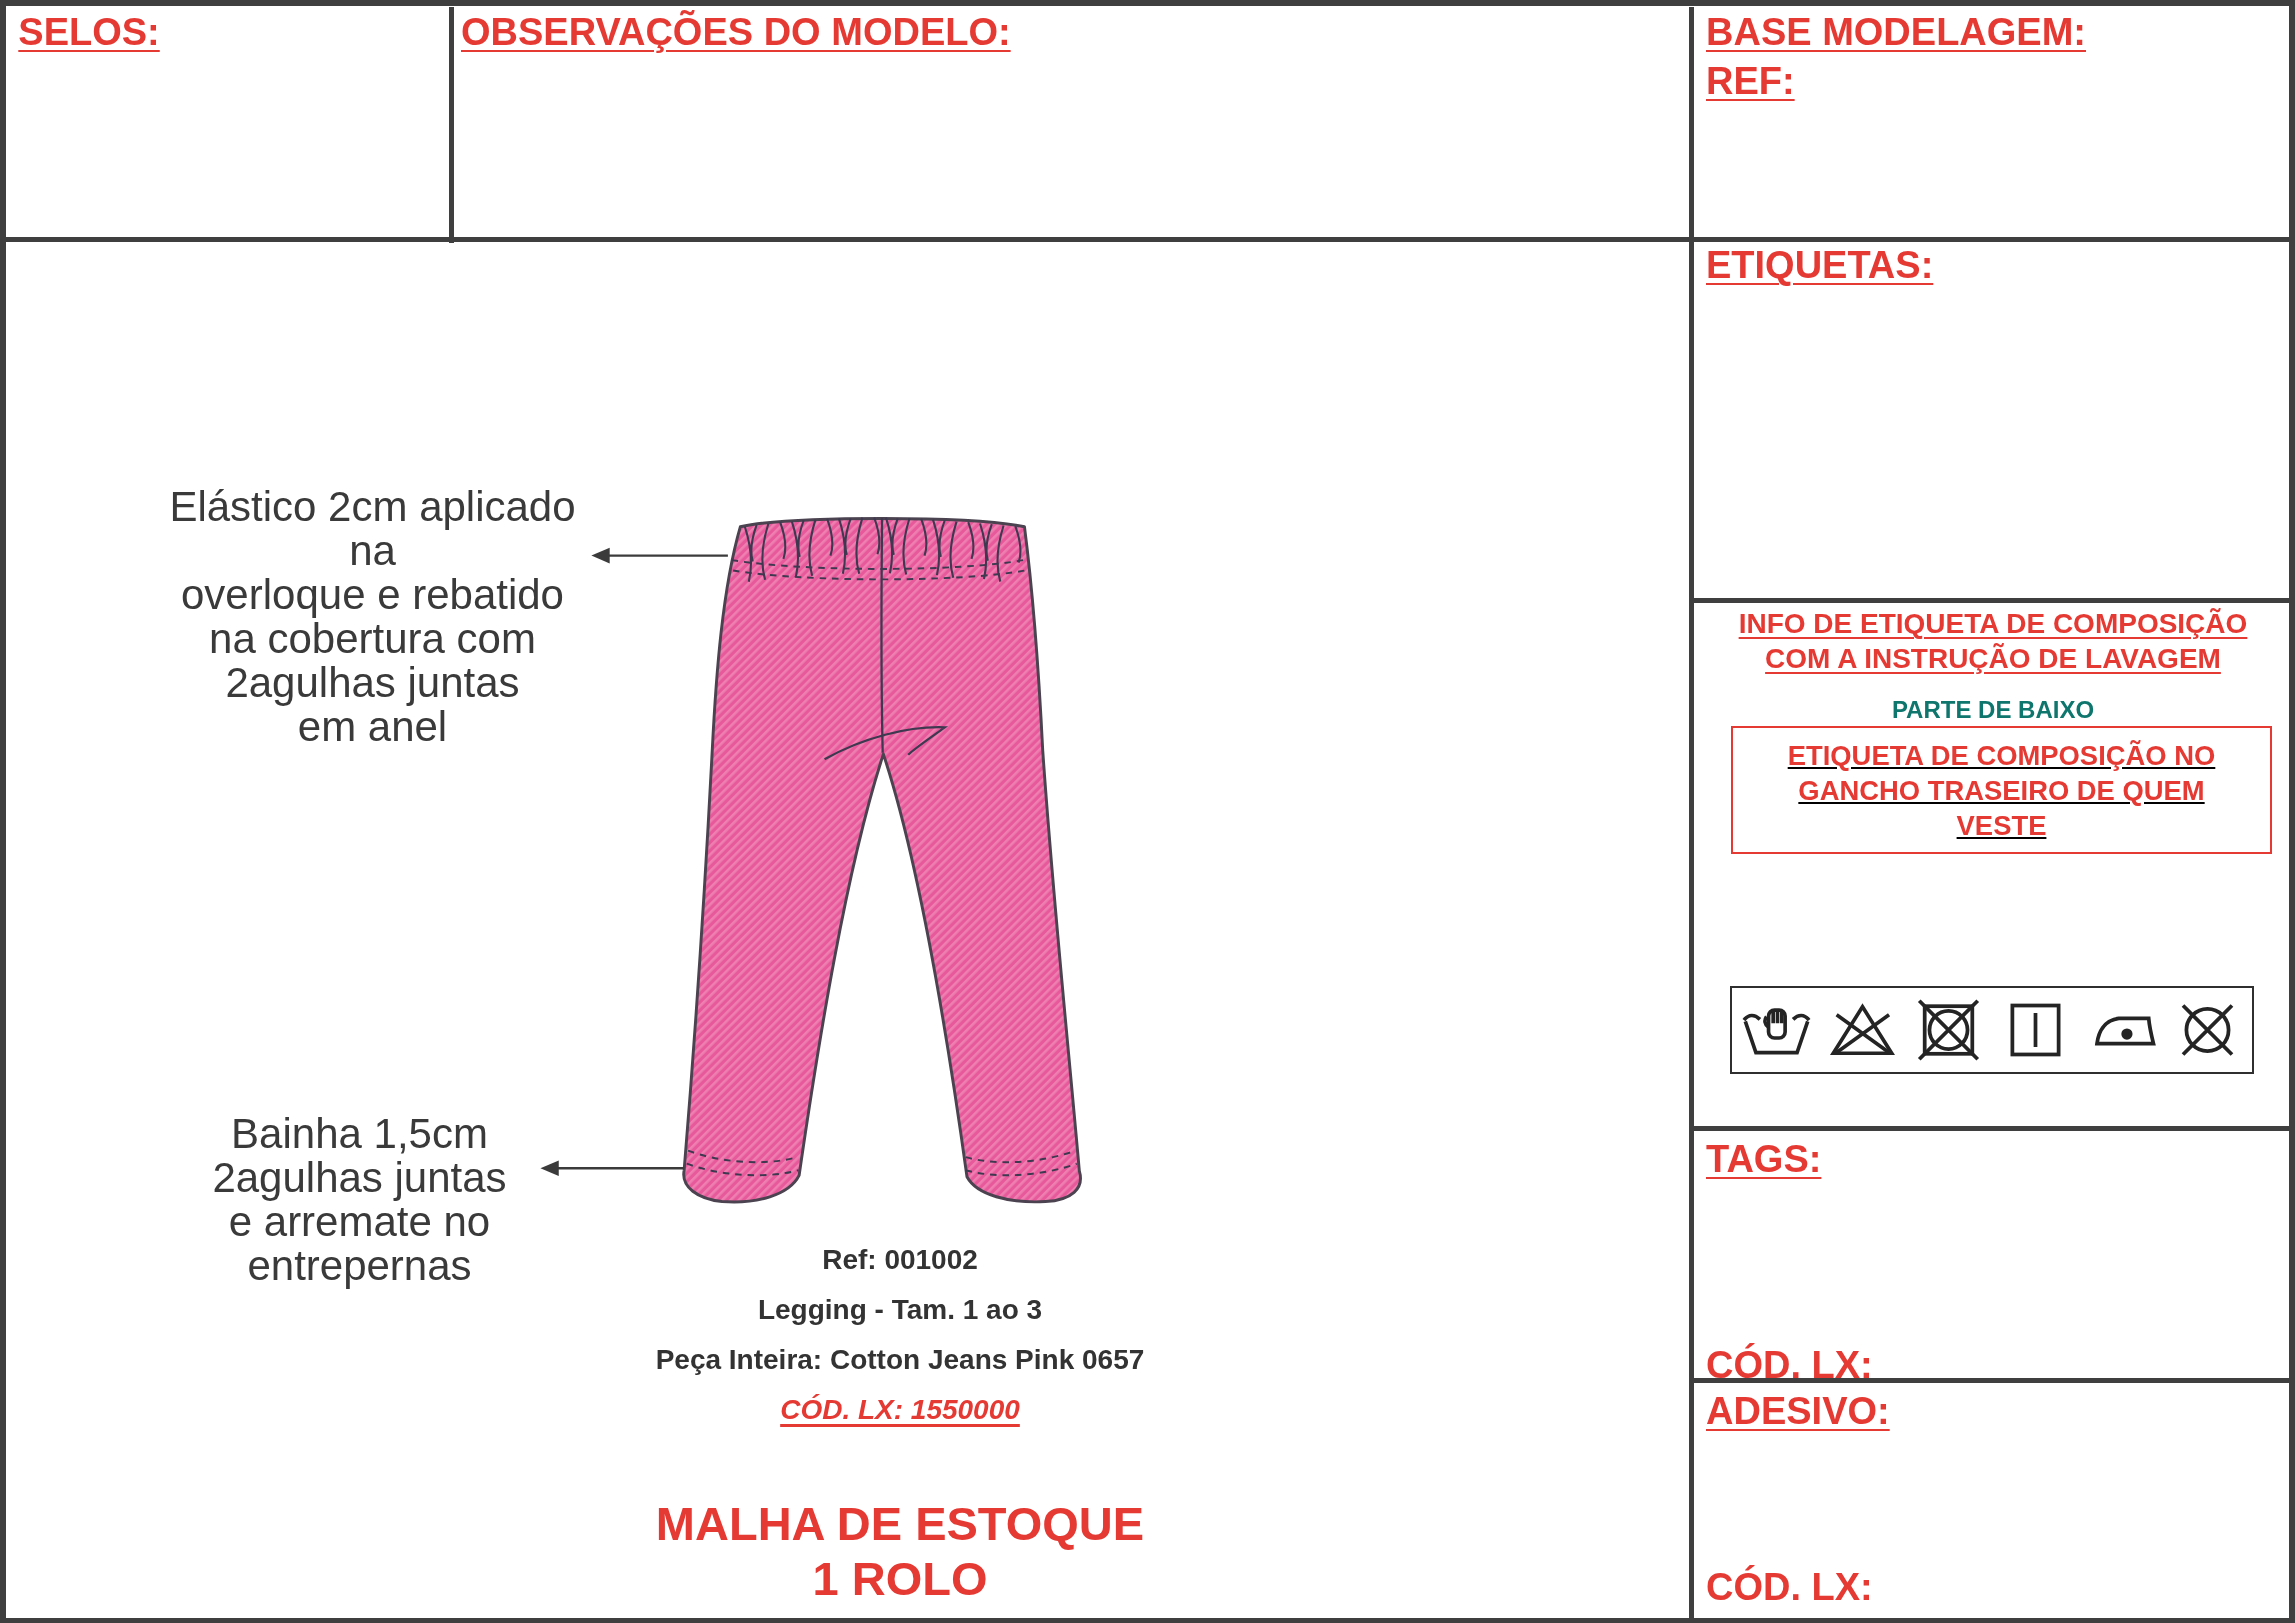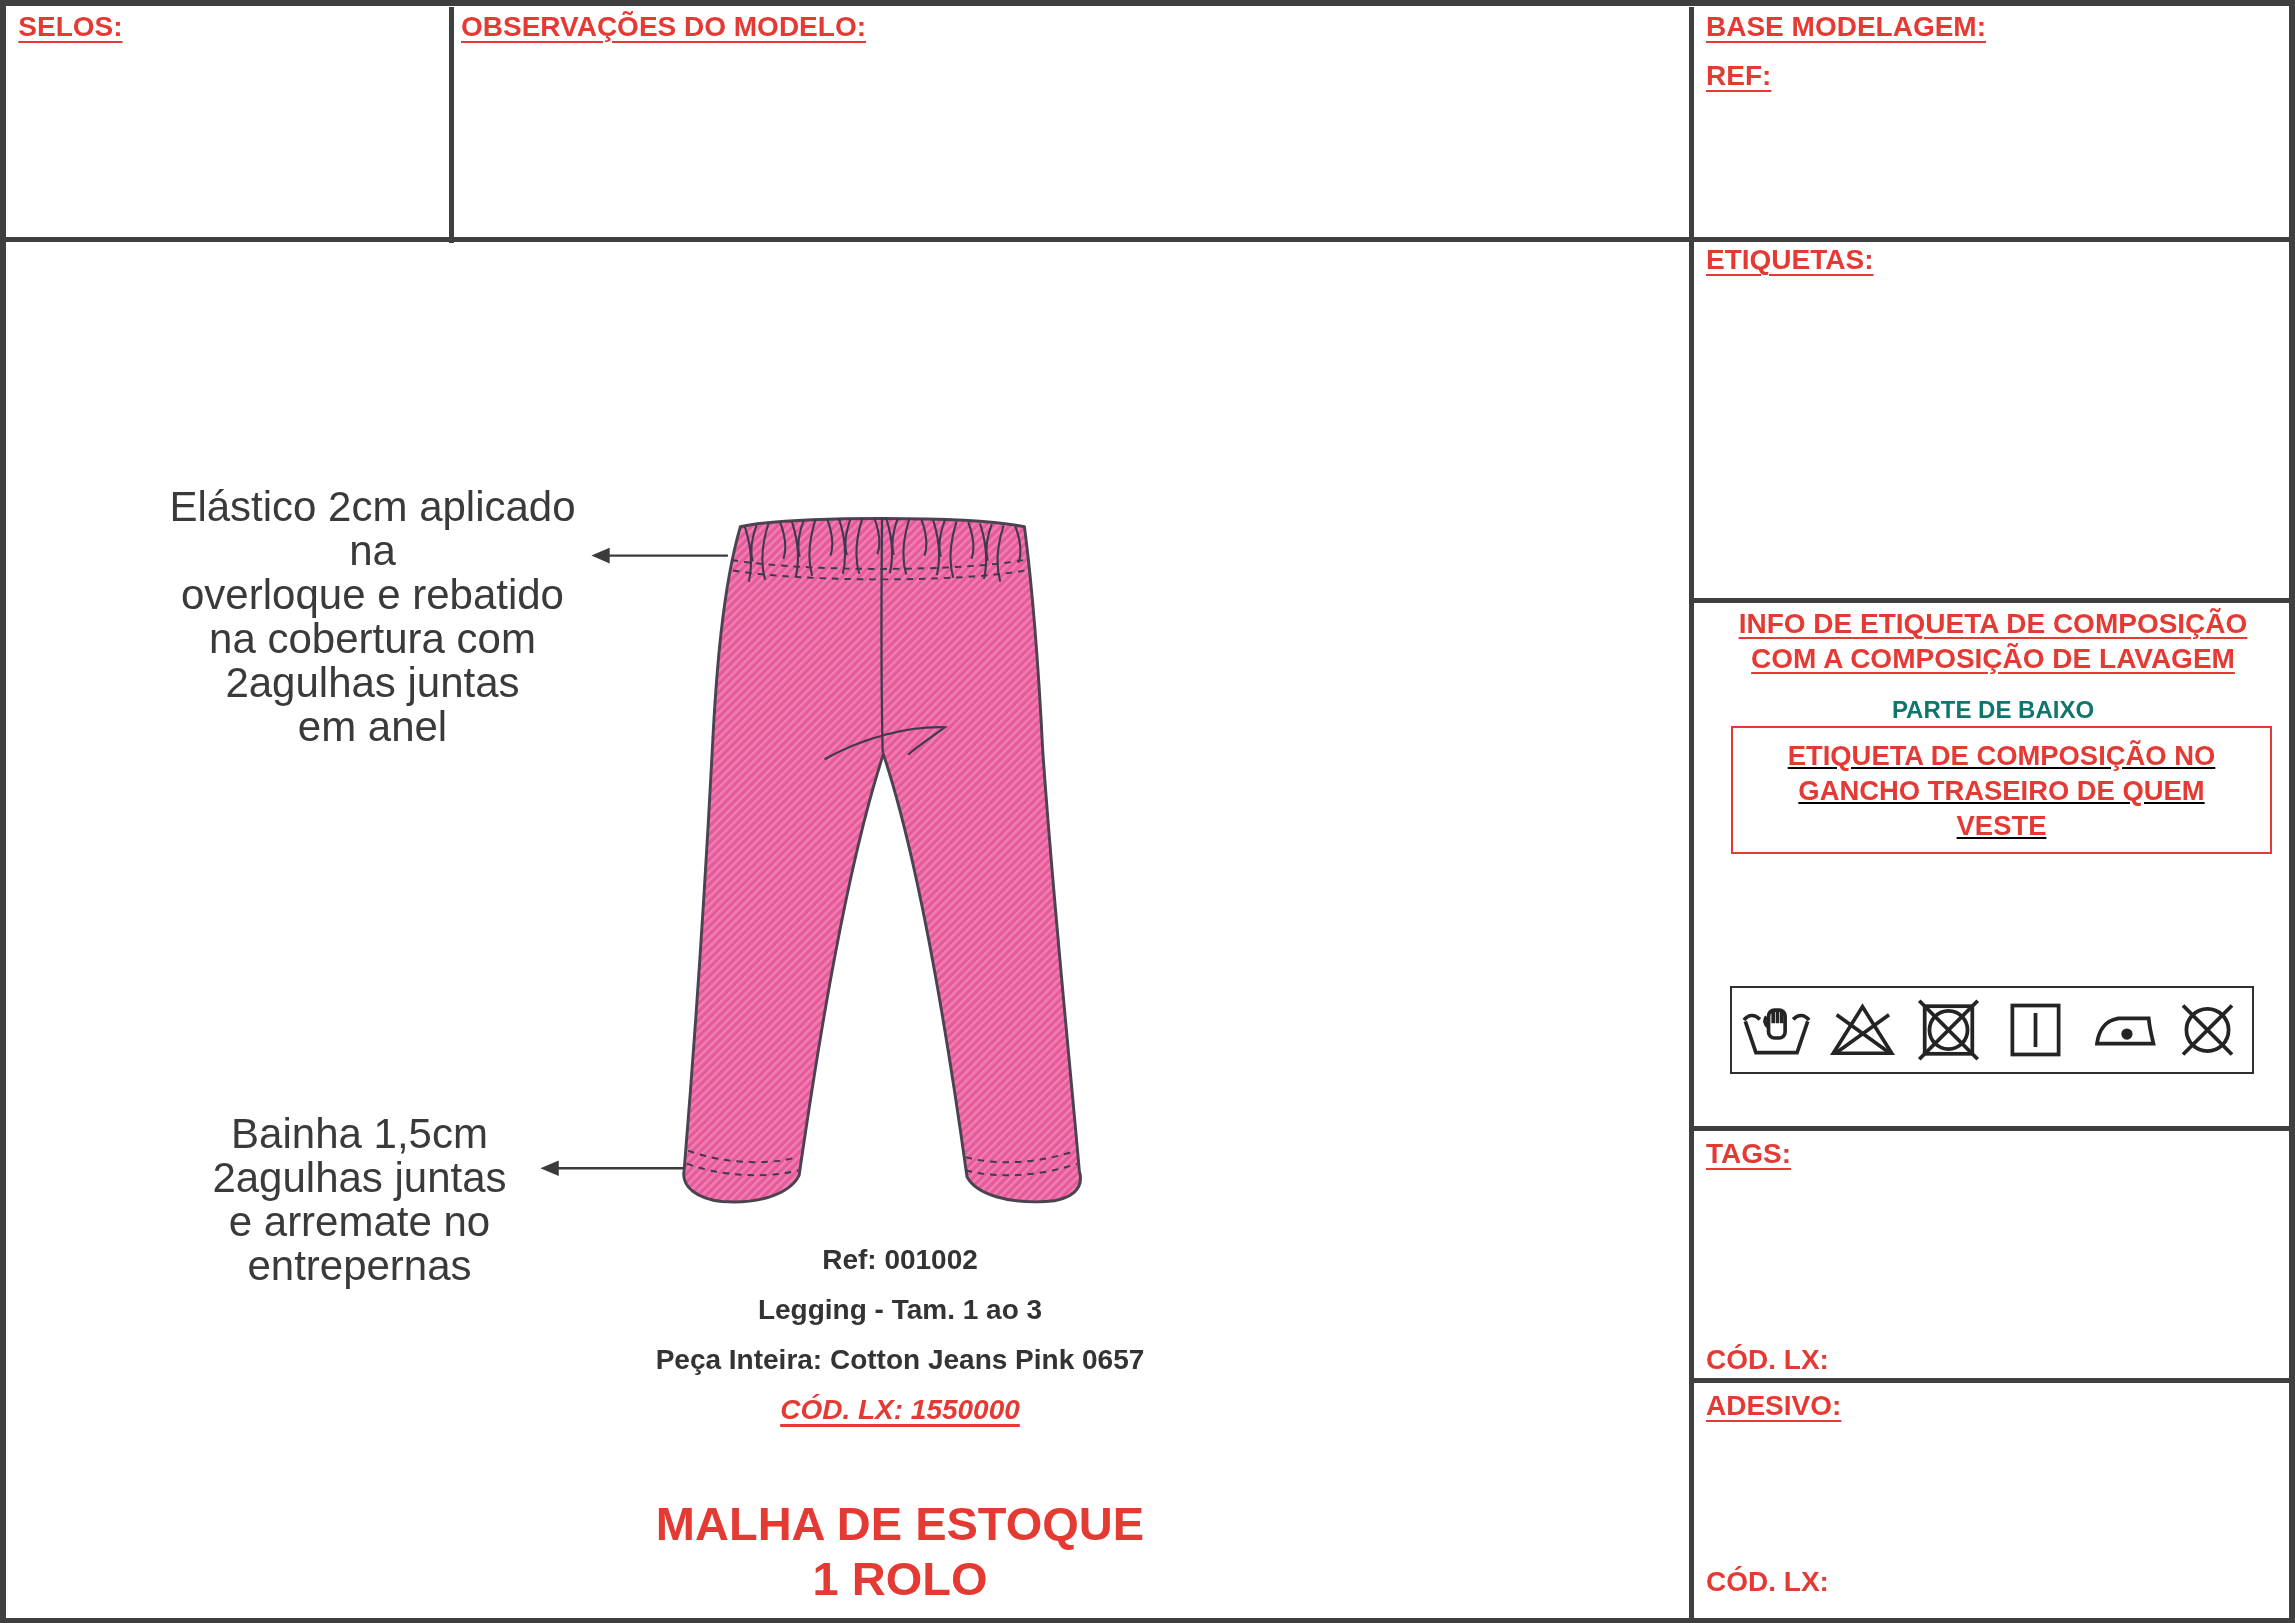--- a/index.html
+++ b/index.html
@@ -5,21 +5,21 @@
   :root{
     --accent-red:#e53a34; --ink:#3a3a3a; --text-dark:#333333; --border:#3f3f3f;
     --fabric-pink:#e7599b; --fabric-stripe:#ee7fb0; --outline-plum:#4b4350;
   }
   *{margin:0;padding:0;box-sizing:border-box;}
   html,body{background:#ffffff;}
   body{width:2295px;height:1624px;position:relative;font-family:"Liberation Sans","DejaVu Sans",sans-serif;overflow:hidden;}
   .sheet{position:absolute;inset:0;background:#fff;}
   .frame{position:absolute;inset:0;border:6.5px solid var(--border);}
   .gline{position:absolute;background:var(--border);}
-  .hdr{position:absolute;font-weight:bold;font-size:28px;color:var(--accent-red);
+  .hdr{position:absolute;font-weight:bold;font-size:38px;color:var(--accent-red);
        text-decoration:underline;text-decoration-thickness:2px;text-underline-offset:4.6px;white-space:nowrap;}
   .hdr.nound{text-decoration:none;}
   .annot{position:absolute;text-align:center;font-size:42px;line-height:44px;color:var(--ink);}
   .prodblock{position:absolute;left:410px;top:1235px;width:980px;text-align:center;}
   .prodline{font-size:28px;line-height:50px;font-weight:bold;color:var(--text-dark);}
   .prodline.codlx{color:var(--accent-red);font-style:italic;text-decoration:underline;text-decoration-thickness:2.6px;text-underline-offset:5.2px;}
   .stockline{font-size:47px;line-height:55px;font-weight:bold;color:var(--accent-red);}
   .stockline.first{margin-top:61px;}
   .infoblock{position:absolute;left:1695px;top:606px;width:596px;text-align:center;}
   .infoline{font-size:28px;line-height:35px;font-weight:bold;color:var(--accent-red);
@@ -52,21 +52,21 @@
   <div class="hdr" style="left:1706px;top:10.5px;">BASE MODELAGEM:</div>
   <div class="hdr" style="left:1706px;top:60px;">REF:</div>
   <div class="hdr" style="left:1706px;top:244px;">ETIQUETAS:</div>
   <div class="hdr" style="left:1706px;top:1138px;">TAGS:</div>
   <div class="hdr nound" style="left:1706px;top:1344px;">CÓD. LX:</div>
   <div class="hdr" style="left:1706px;top:1390px;">ADESIVO:</div>
   <div class="hdr nound" style="left:1706px;top:1566px;">CÓD. LX:</div>
 
   <div class="infoblock">
     <div class="infoline">INFO DE ETIQUETA DE COMPOSIÇÃO</div>
-    <div class="infoline">COM A COMPOSIÇÃO DE LAVAGEM</div>
+    <div class="infoline">COM A INSTRUÇÃO DE LAVAGEM</div>
   </div>
   <div class="partebaixo">PARTE DE BAIXO</div>
   <div class="redbox">
     <div class="redboxline">ETIQUETA DE COMPOSIÇÃO NO</div>
     <div class="redboxline">GANCHO TRASEIRO DE QUEM</div>
     <div class="redboxline">VESTE</div>
   </div>
 
   <div class="carestrip">
     <svg class="careicon" viewBox="0 0 110 100">

